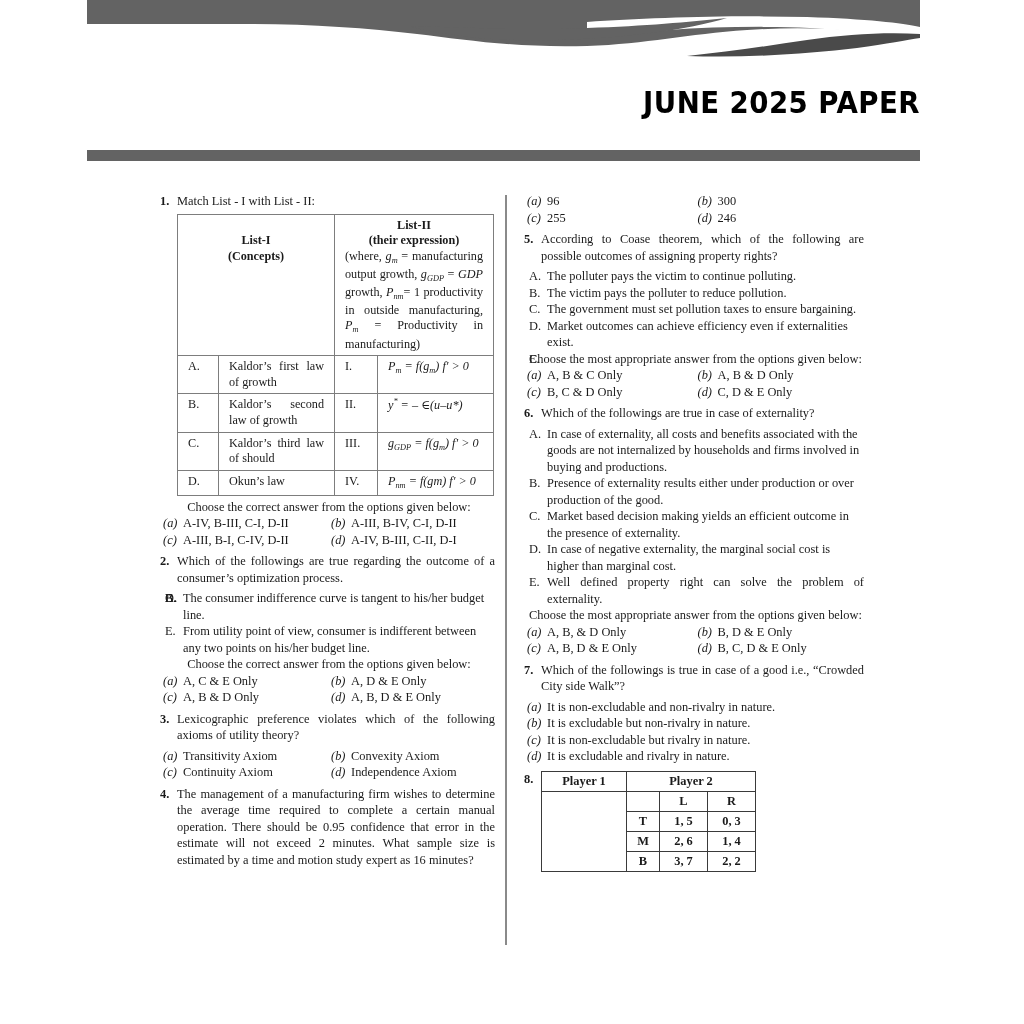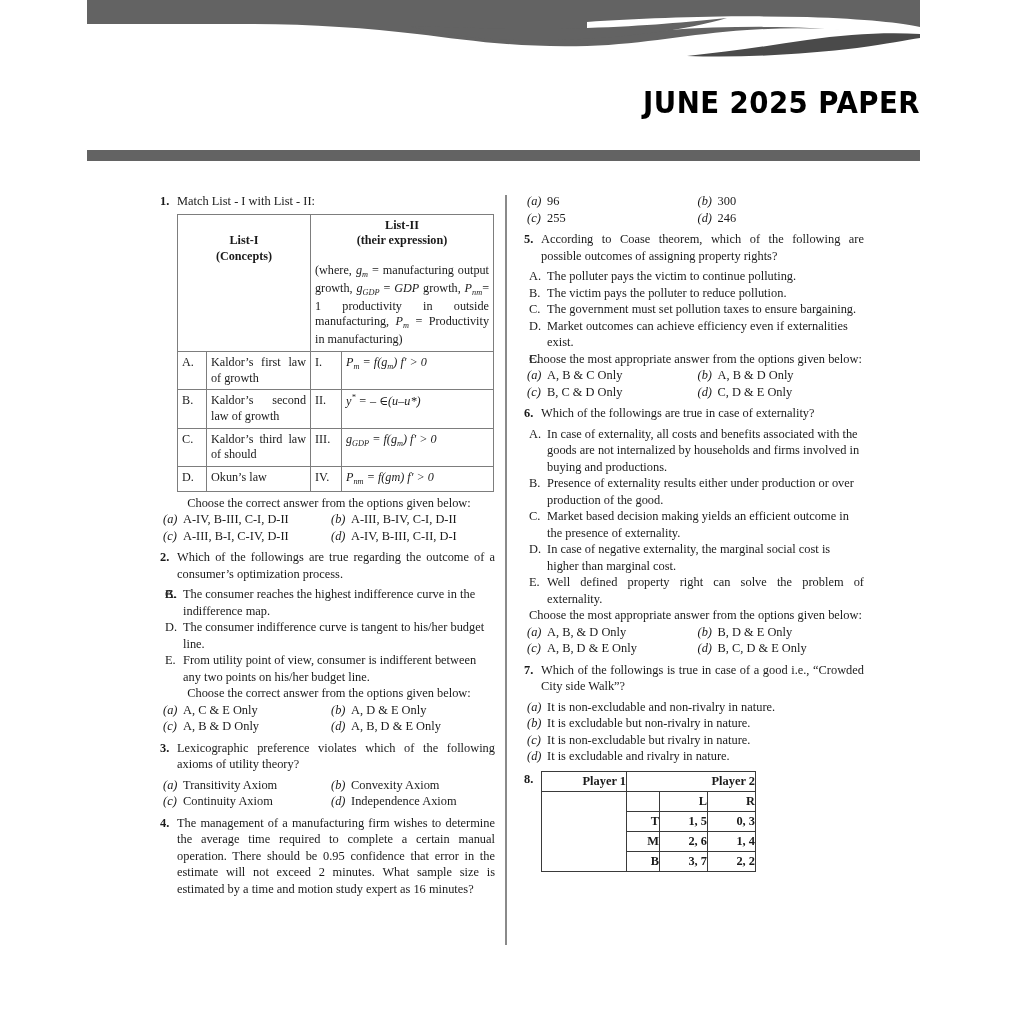--- a/index.html
+++ b/index.html
@@ -114,44 +114,44 @@
   
   table.match {
     border-collapse: collapse;
     width: 317px;
     margin: 4px 0 3px 17px;
     font-size: 12.2px;
     line-height: 1.28;
   }
   table.match td {
     border: 1px solid #7d7d7d;
-    padding: 3px 4px;
+    padding: 3px 10px;
     vertical-align: top;
   }
   .mh { text-align: center; font-weight: bold; }
   .hdr-cell { padding: 5px 5px 5px 5px; }
-  .hdr-note { font-weight: normal; text-align: justify; margin-top: 14px; }
+  .hdr-note { font-weight: normal; text-align: justify; margin-top: 0; }
   .c-key { width: 20px; text-align: left; }
   .c-con { width: 95px; }
   .c-rom { width: 22px; text-align: left; }
   .expr { font-style: italic; white-space: nowrap; }
   sub { font-size: 0.68em; }
   sup { font-size: 0.68em; }
 
   
   .q-matrix { position: relative; padding-left: 17px; margin-top: 6px; }
   table.payoff {
     border-collapse: collapse;
     font-size: 12.4px;
     font-weight: bold;
     font-family: "Liberation Serif", serif;
   }
   table.payoff td {
     border: 1px solid #3a3a3a;
-    text-align: right;
+    text-align: center;
     padding: 1px 0;
     height: 17px;
   }
   .p1-cell { width: 84px; border-right: 1px solid #3a3a3a !important; }
   .p1-blank { border-top: none !important; border-bottom: none !important; }
   .p1-last { border-top: none !important; }
   .rowlbl { width: 32px; }
   .payoff-val { width: 47px; }
 </style>
 </head>
@@ -232,21 +232,21 @@
       <div class="opt"><span class="opt-lbl it">(d)</span><span>A-IV, B-III, C-II, D-I</span></div>
     </div>
 
     <div class="q" style="margin-top:5px;">
       <span class="qnum">2.</span>
       <span class="qtext">Which of the followings are true regarding the outcome of a consumer’s optimization process.</span>
     </div>
     <div class="stmt-list">
       <div class="stmt"><span class="stmt-lbl">A.</span></div>
       <div class="stmt"><span class="stmt-lbl">B.</span></div>
-      <div class="stmt"><span class="stmt-lbl">C.</span><span>The consumer reaches the highest indifference curve in the indifference map.</span></div>
+      <div class="stmt"><span class="stmt-lbl">C.</span></div>
       <div class="stmt"><span class="stmt-lbl">D.</span><span>The consumer indifference curve is tangent to his/her budget line.</span></div>
       <div class="stmt"><span class="stmt-lbl">E.</span><span>From utility point of view, consumer is indifferent between any two points on his/her budget line.</span></div>
     </div>
     <div class="choose">Choose the correct answer from the options given below:</div>
     <div class="opts">
       <div class="opt"><span class="opt-lbl it">(a)</span><span>A, C &amp; E Only</span></div>
       <div class="opt"><span class="opt-lbl it">(b)</span><span>A, D &amp; E Only</span></div>
       <div class="opt"><span class="opt-lbl it">(c)</span><span>A, B &amp; D Only</span></div>
       <div class="opt"><span class="opt-lbl it">(d)</span><span>A, B, D &amp; E Only</span></div>
     </div>

